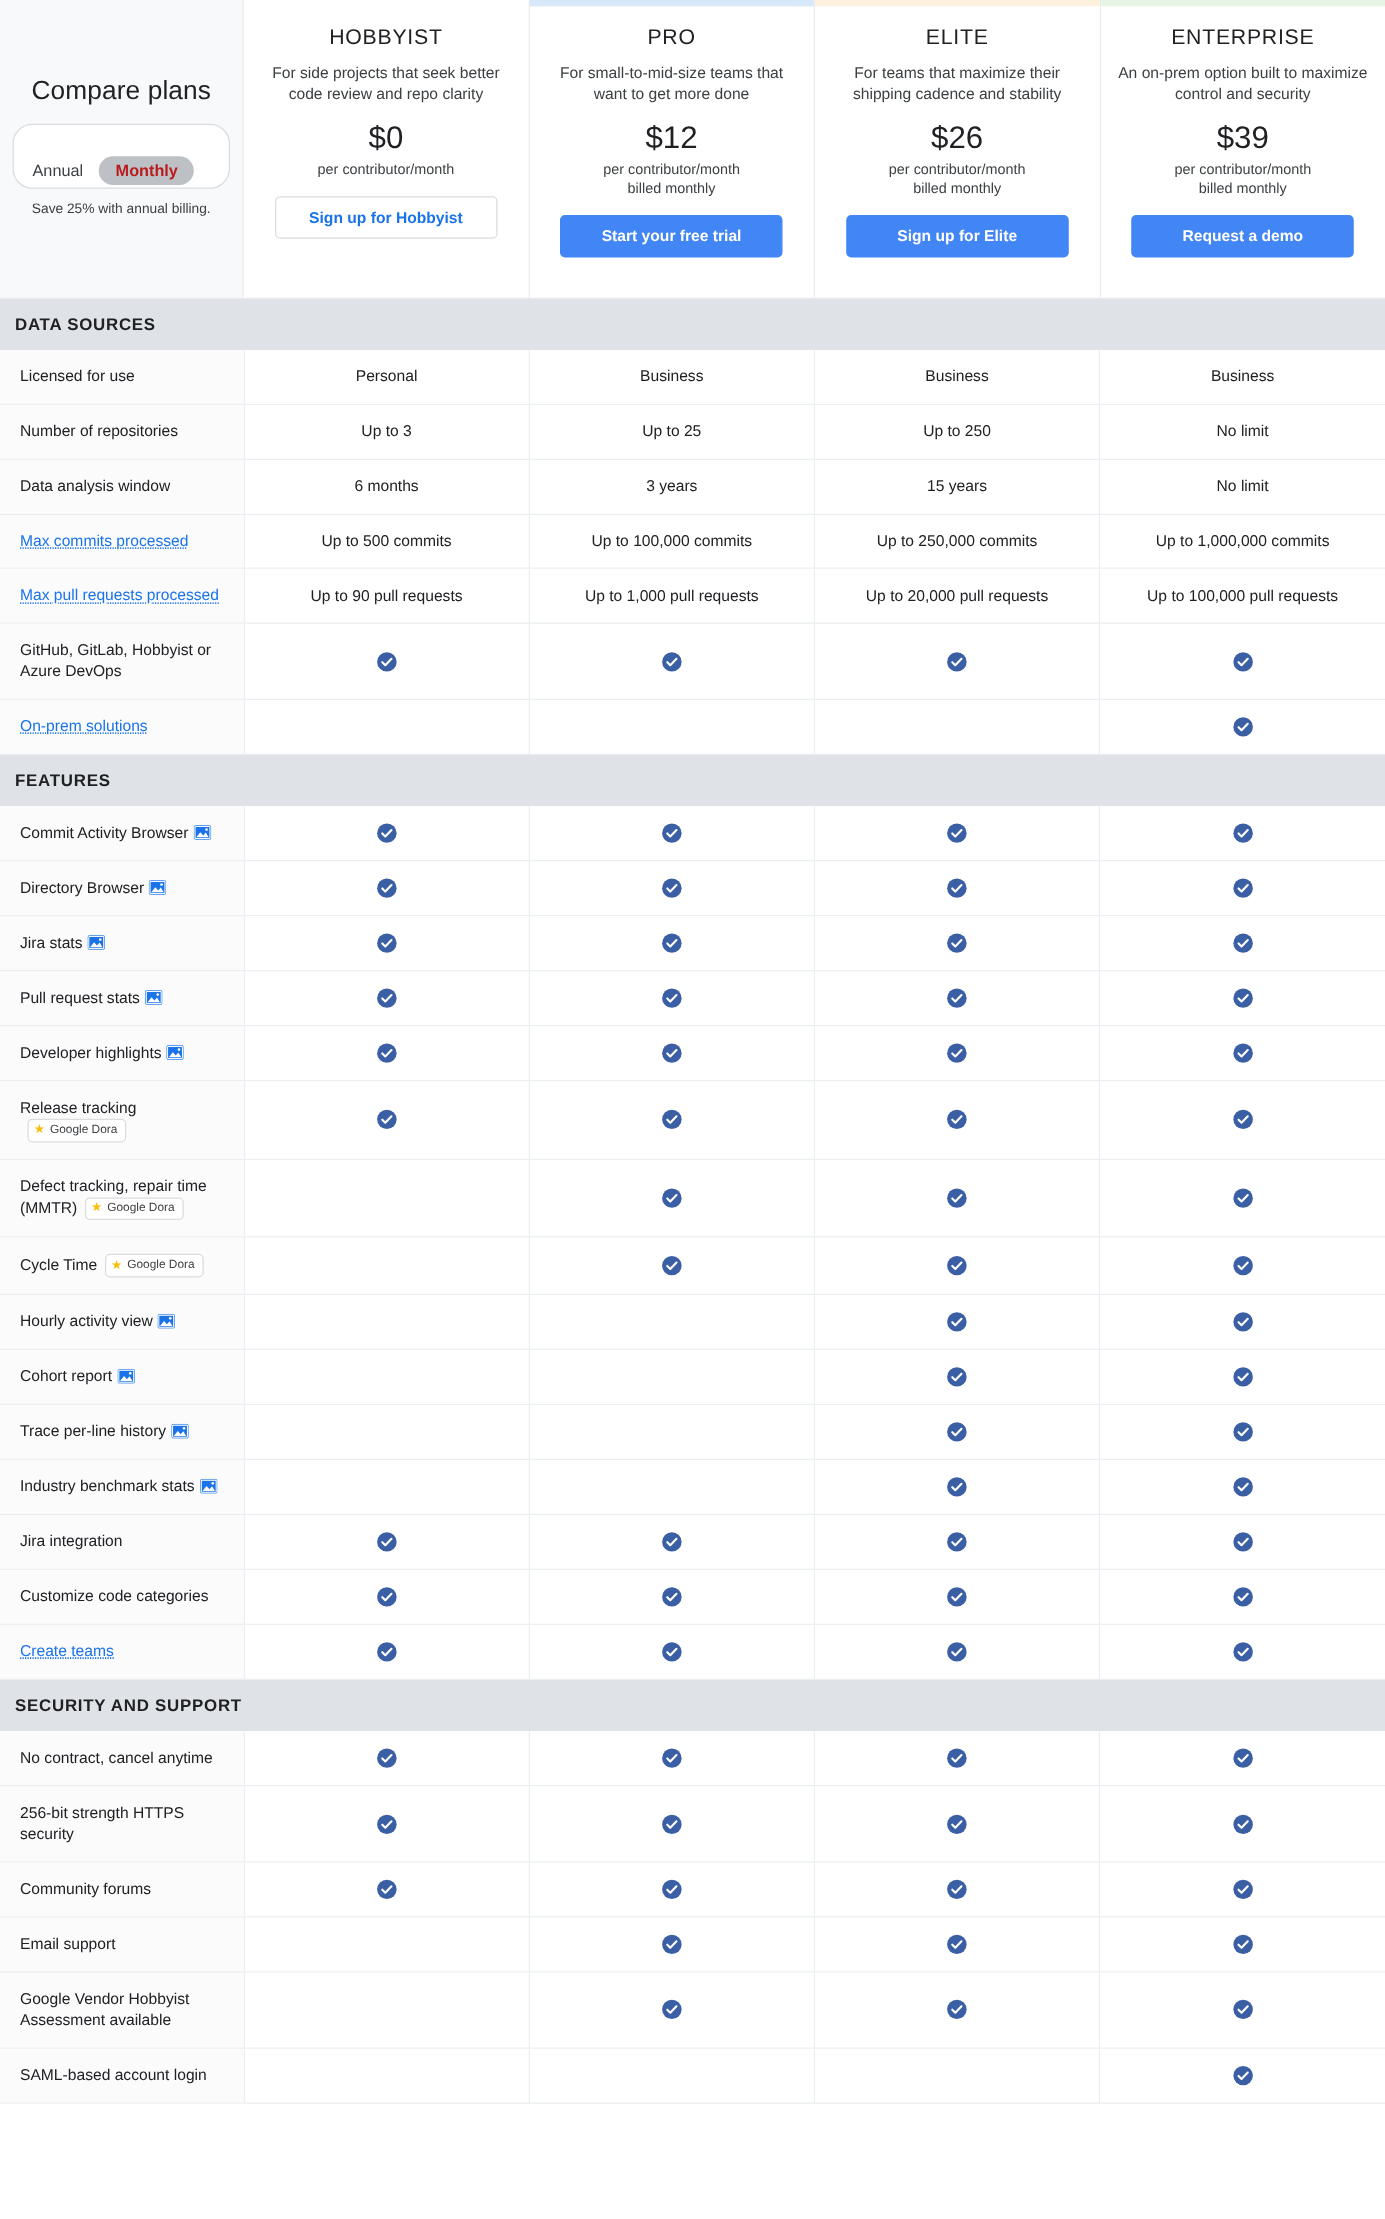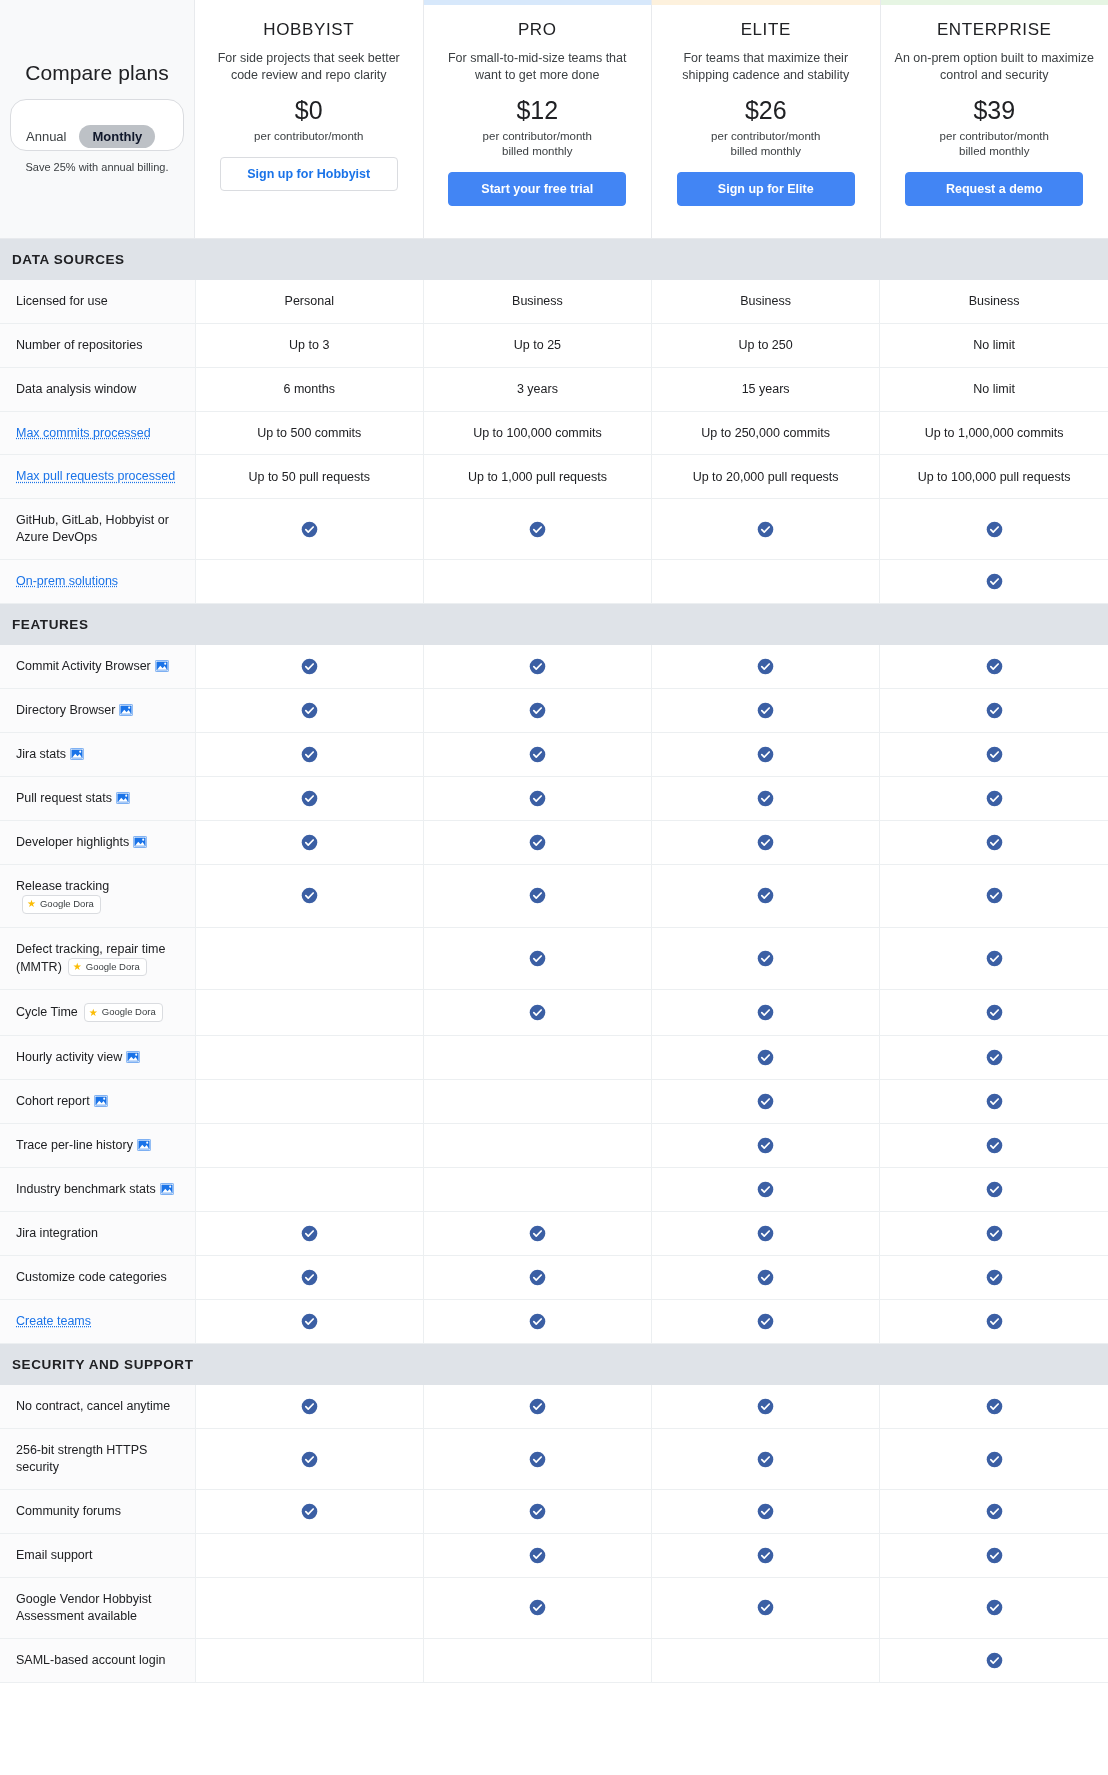--- a/index.html
+++ b/index.html
@@ -53,21 +53,21 @@
     font-size: 13px;
     padding: 4px 13px;
     border-radius: 14px;
     color: #3c4043;
     cursor: pointer;
     white-space: nowrap;
     margin-top: 23px;
   }
   .billing-opt.active {
     background: #bdc1c6;
-    color: #0f172a;
+    color: #b91c1c;
     font-weight: bold;
   }
   .save-note {
     font-size: 11px;
     color: #3c4043;
     text-align: center;
   }
 
   .plan-card {
     flex: 1 1 0;
@@ -302,21 +302,21 @@
         </tr>
         <tr>
           <td class="feat"><a class="link">Max commits processed</a></td>
           <td class="val"><span>Up to 500 commits</span></td>
           <td class="val"><span>Up to 100,000 commits</span></td>
           <td class="val"><span>Up to 250,000 commits</span></td>
           <td class="val"><span>Up to 1,000,000 commits</span></td>
         </tr>
         <tr>
           <td class="feat"><a class="link">Max pull requests processed</a></td>
-          <td class="val"><span>Up to 50 pull requests</span></td>
+          <td class="val"><span>Up to 90 pull requests</span></td>
           <td class="val"><span>Up to 1,000 pull requests</span></td>
           <td class="val"><span>Up to 20,000 pull requests</span></td>
           <td class="val"><span>Up to 100,000 pull requests</span></td>
         </tr>
         <tr>
           <td class="feat"><span>GitHub, GitLab, Hobbyist or Azure DevOps</span></td>
           <td class="val"><svg class="check" viewBox="0 0 24 24">
               <circle cx="12" cy="12" r="11" fill="#3b5fa4"></circle>
               <path d="M6.8 12.3l3.4 3.4 7-7.2" fill="none" stroke="#fff" stroke-width="2.4" stroke-linecap="round" stroke-linejoin="round"></path>
             </svg></td>

